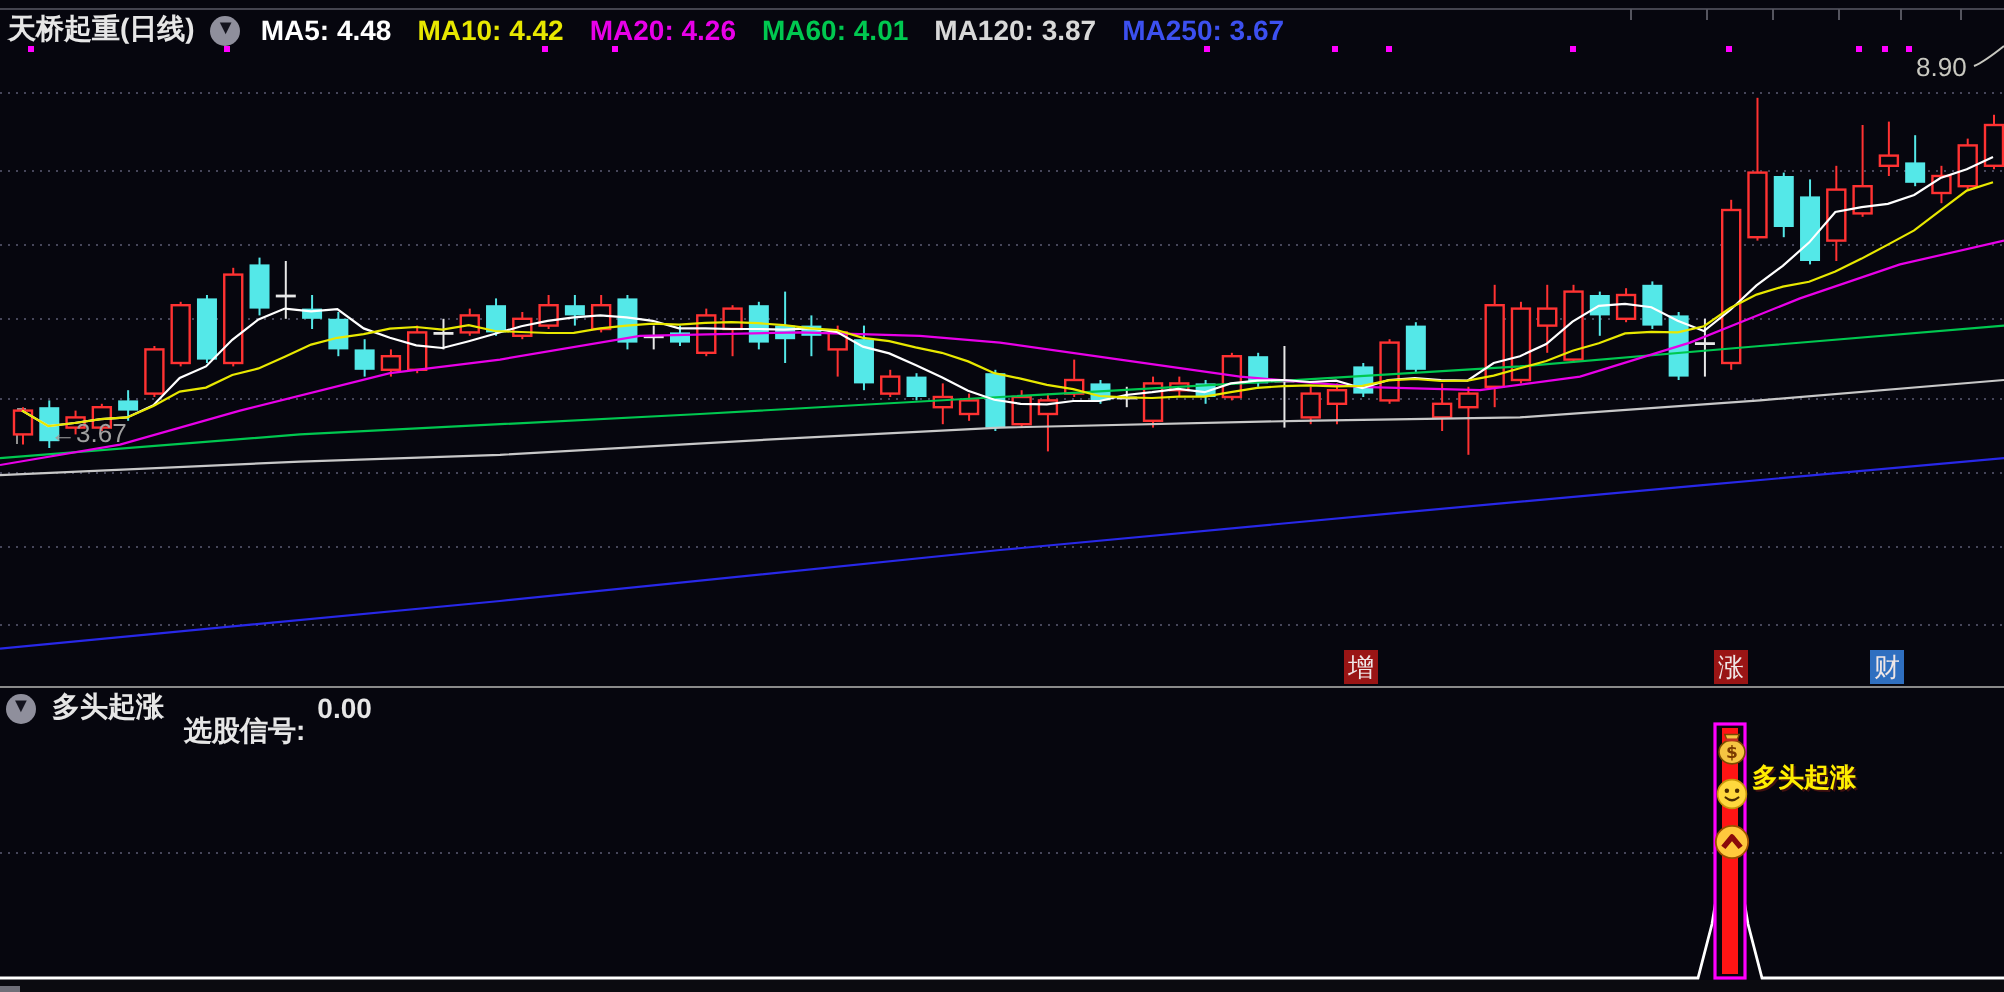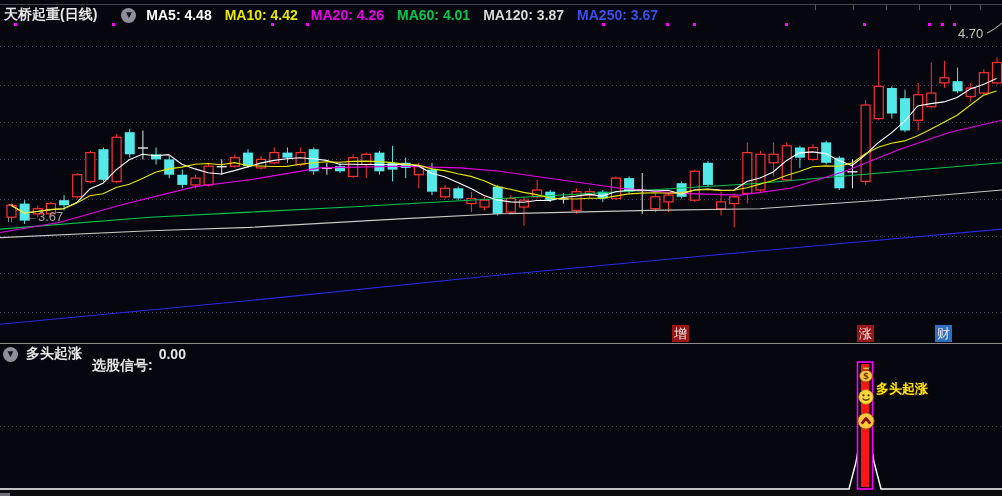--- a/index.html
+++ b/index.html
@@ -6,21 +6,21 @@
   .screen{
     position:relative;width:1002px;height:496px;overflow:hidden;
     background:#06060e;
     font-family:"Liberation Sans","DejaVu Sans",sans-serif;
   }
   svg.layer{position:absolute;left:0;top:0;}
   .hdr{
     position:absolute;left:4px;top:5px;height:20px;display:flex;align-items:center;
     font-size:14px;font-weight:700;white-space:nowrap;z-index:5;
   }
-  .hdr .title{color:#e6e6e6;margin-right:24px;}
+  .hdr .title{color:#e6e6e6;margin-right:8px;}
   .circ-icon{
     width:15px;height:15px;border-radius:50%;background:#8f8f9c;color:#14141e;
     display:inline-flex;align-items:center;justify-content:center;
     font-size:10px;line-height:1;margin-right:10px;flex:0 0 auto;cursor:pointer;
   }
   .ma-item{margin-right:13px;}
   .ind-hdr{
     position:absolute;left:3px;top:344px;height:20px;display:flex;align-items:center;
     font-size:14px;font-weight:700;color:#e6e6e6;white-space:nowrap;z-index:5;
   }
@@ -242,21 +242,21 @@
     </svg>
 
   
   <div class="hdr">
     <span class="title">天桥起重(日线)</span>
     <span class="circ-icon">▼</span>
     <span id="ma-items"><span class="ma-item" style="color: rgb(255, 255, 255);">MA5: 4.48</span><span class="ma-item" style="color: rgb(232, 232, 0);">MA10: 4.42</span><span class="ma-item" style="color: rgb(232, 0, 232);">MA20: 4.26</span><span class="ma-item" style="color: rgb(0, 200, 80);">MA60: 4.01</span><span class="ma-item" style="color: rgb(216, 216, 216);">MA120: 3.87</span><span class="ma-item" style="color: rgb(60, 80, 240);">MA250: 3.67</span></span>
   </div>
 
   
-  <div class="price-label" style="left:958px;top:26px;color:#c8c8c0;">4.70</div>
+  <div class="price-label" style="left:958px;top:26px;color:#c8c8c0;">8.90</div>
   <div class="price-label" style="left:25px;top:209px;color:#a0a0a0;">←3.67</div>
 
   
   <span id="badges"><span class="badge" style="left: 672px; top: 325px; background: rgb(154, 21, 21);">增</span><span class="badge" style="left: 857px; top: 325px; background: rgb(154, 21, 21);">涨</span><span class="badge" style="left: 935px; top: 325px; background: rgb(47, 111, 192);">财</span></span>
 
   
   <div class="ind-hdr">
     <span class="circ-icon">▼</span>
     <span class="ind-name">多头起涨</span>
     <span style="margin-right:6px;margin-top:24px;">选股信号:</span>

